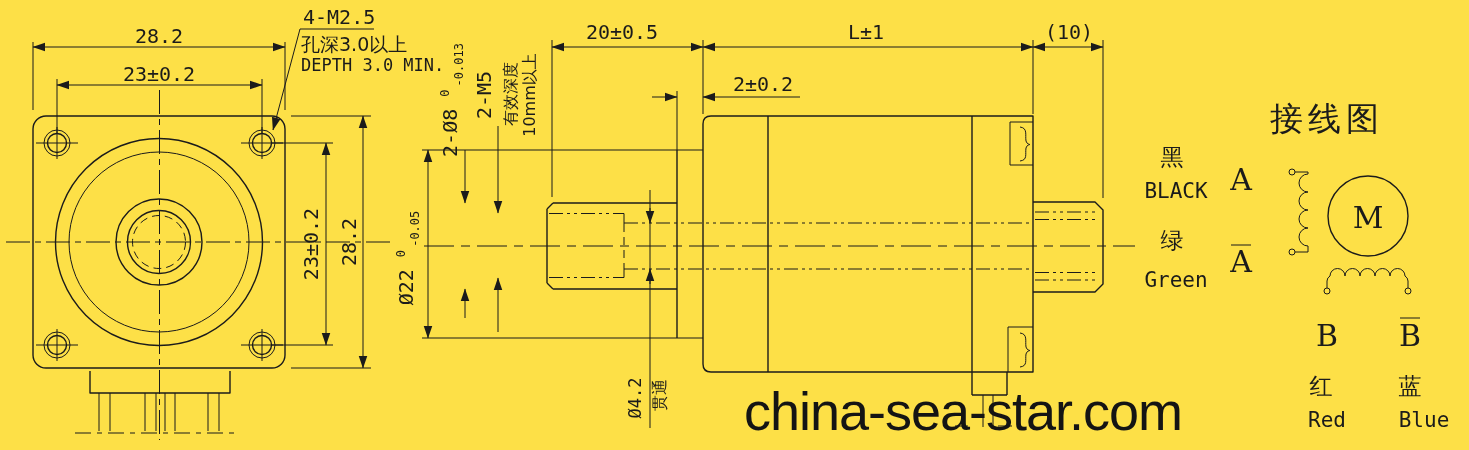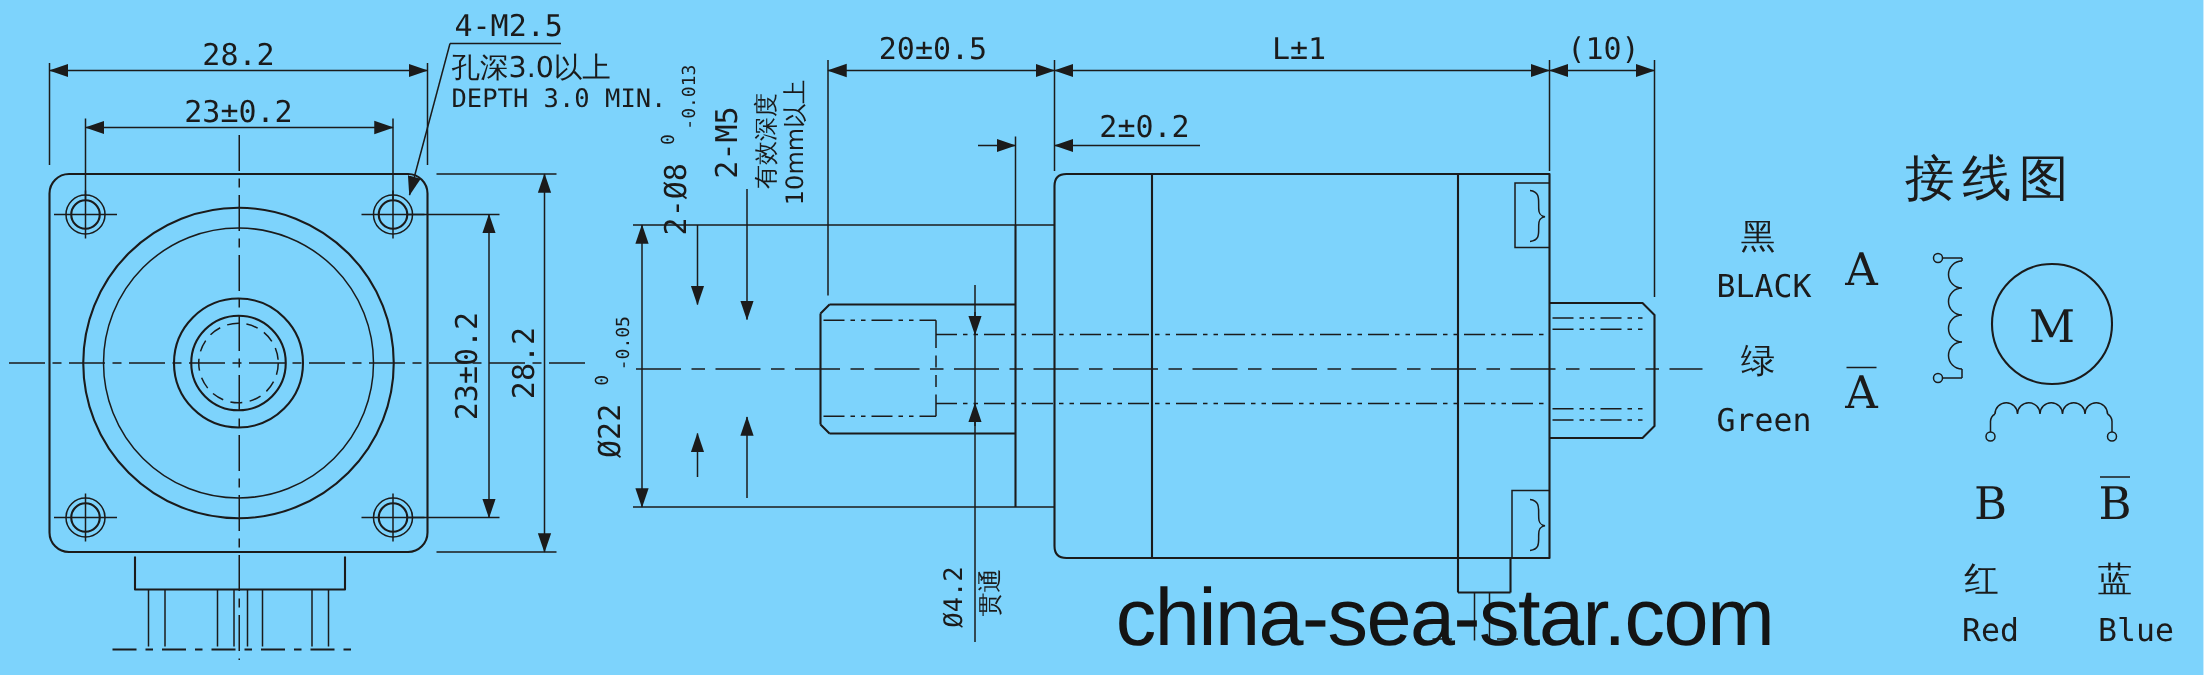--- a/index.html
+++ b/index.html
@@ -1,16 +1,16 @@
 <!DOCTYPE html>
 <html><head>
 <meta charset="utf-8">
 <style>
   html,body{margin:0;padding:0;background:#ffffff;}
-  .canvas{position:relative;width:1469px;height:450px;background:#7dd3fc;overflow:hidden;}
+  .canvas{position:relative;width:1469px;height:450px;background:#fde047;overflow:hidden;}
   svg{position:absolute;left:0;top:0;}
   .ln{stroke:#1b1b1b;stroke-width:1.4;fill:none;stroke-linejoin:round;}
   .thin{stroke:#1b1b1b;stroke-width:1;fill:none;}
   .cl{stroke:#1b1b1b;stroke-width:1;fill:none;stroke-dasharray:24 5 6 5;}
   .ph{stroke:#1b1b1b;stroke-width:1;fill:none;stroke-dasharray:14 4 3 4 3 4;}
   .hid{stroke:#1b1b1b;stroke-width:1;fill:none;stroke-dasharray:8 5;}
   .dash2{stroke:#1b1b1b;stroke-width:1.2;fill:none;stroke-dasharray:16 6 5 6;}
   text{fill:#1b1b1b;}
   .dim{font-family:"DejaVu Sans Mono","Liberation Mono",monospace;font-size:20px;}
   .dim17{font-family:"DejaVu Sans Mono","Liberation Mono",monospace;font-size:17px;}

